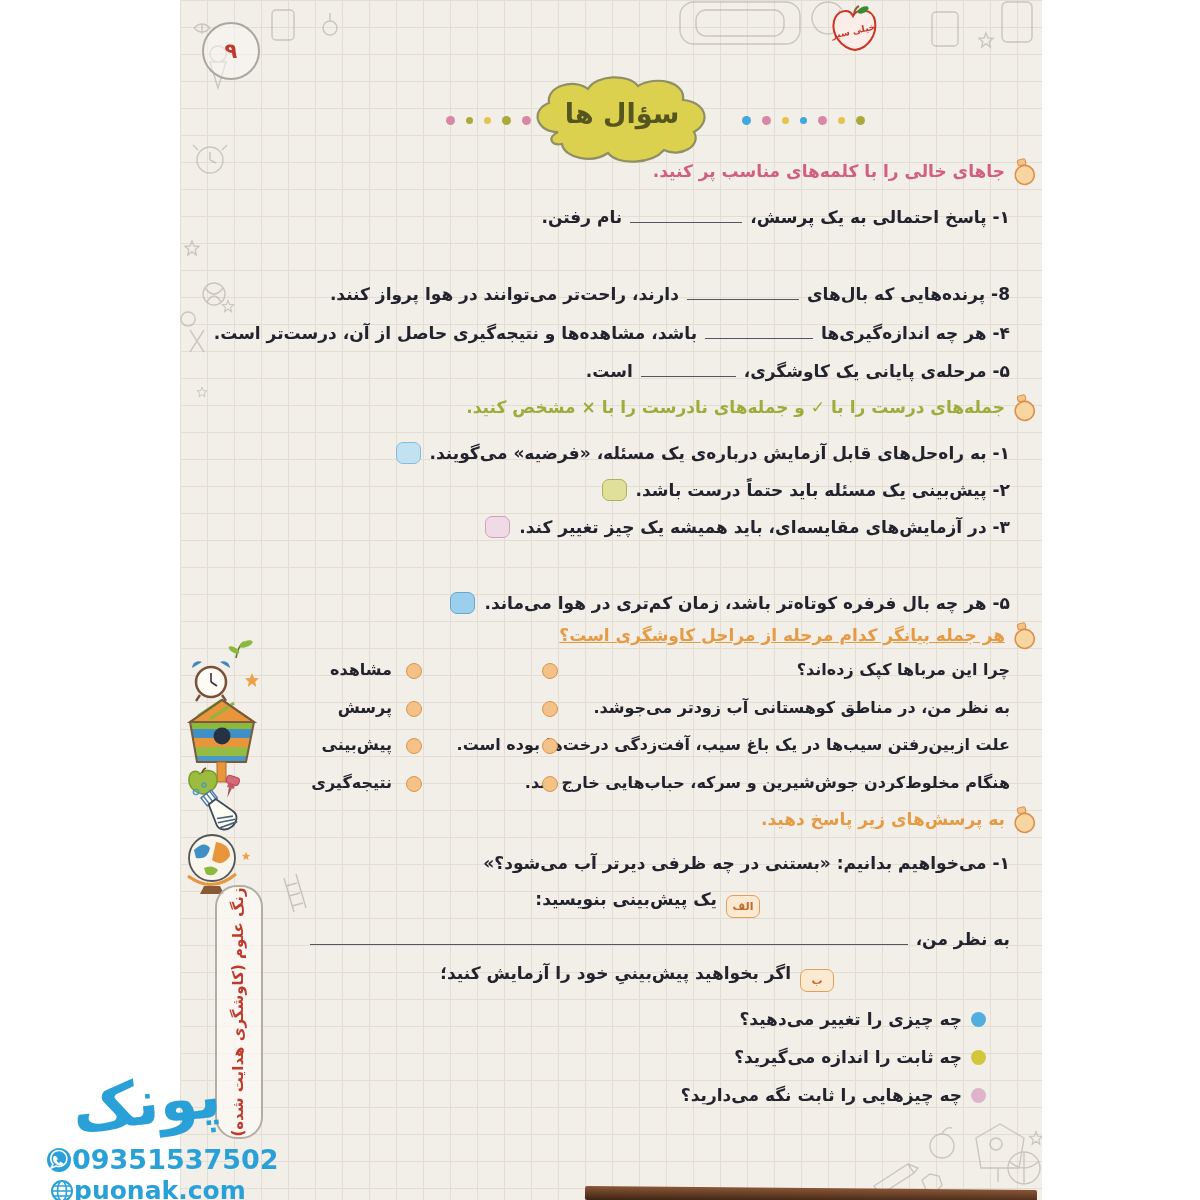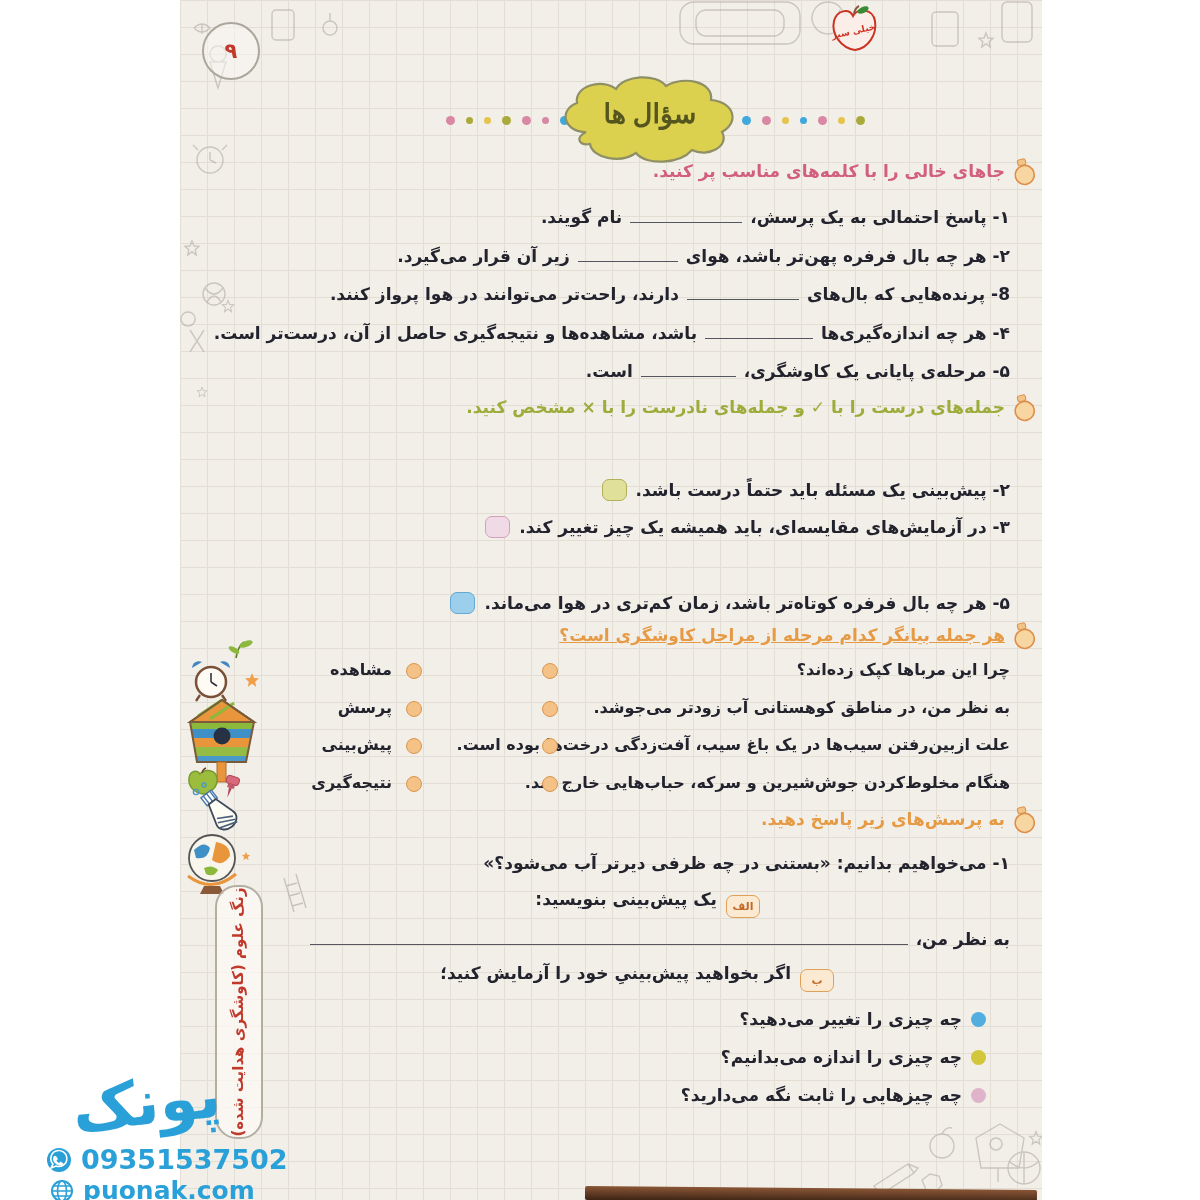--- a/index.html
+++ b/index.html
@@ -30,41 +30,41 @@
   .mdot{position:absolute;top:3px;width:16px;height:16px;border-radius:50%;
         background:#f4c287;border:1.6px solid #da954e;box-sizing:border-box;}
   .m-stage{position:absolute;right:618px;top:0;white-space:nowrap;}
   .bdot{display:inline-block;width:15px;height:15px;border-radius:50%;margin-left:9px;
         vertical-align:-2px;}
   .b1{background:#51aede;} .b2{background:#d2c63a;} .b3{background:#dfb3c9;}
   .plabel{display:inline-block;min-width:24px;height:21px;border:1.6px solid #e0a05a;
           background:#fbe9d2;border-radius:7px;color:#c06a28;font-size:11px;font-weight:bold;
           text-align:center;line-height:21px;margin-left:9px;vertical-align:-5px;padding:0 4px;}
   
-  .cloud-wrap{position:absolute;left:364px;top:74px;width:212px;height:96px;font-family:Liberation Serif, serif;}
+  .cloud-wrap{position:absolute;left:336px;top:74px;width:212px;height:96px;}
   .cloud-text{position:absolute;left:0;top:24px;width:212px;text-align:center;font-size:27px;
               font-weight:bold;color:#55551f;}
   .dotsrow{position:absolute;top:116px;display:flex;gap:11px;align-items:center;}
   .dl{left:266px;} .dr{left:562px;}
   .tdot{display:inline-block;border-radius:50%;}
   
   .pagenum{position:absolute;left:22px;top:22px;width:54px;height:54px;border-radius:50%;
            border:2px solid #aba79d;color:#c0392b;font-size:21px;font-weight:bold;
            display:flex;align-items:center;justify-content:center;background:rgba(250,248,243,.5);}
   
   .side-label{position:absolute;left:-68px;top:988px;width:250px;height:44px;
               transform:rotate(-90deg);border:2px solid #b2aea2;border-radius:22px;
               background:rgba(252,250,245,.75);color:#c0392b;font-size:15px;font-weight:bold;
               text-align:center;line-height:42px;white-space:nowrap;direction:rtl;}
   .edge-strip{position:absolute;left:405px;top:1188px;width:452px;height:14px;
               background:linear-gradient(#8a5636,#3c2314);transform:rotate(.5deg);border-radius:2px;}
   
   .wm-brand{position:absolute;left:72px;top:1066px;font-size:62px;font-weight:bold;
             color:#2aa0d8;transform:rotate(-6deg);letter-spacing:1px;}
-  .wm-row{position:absolute;display:flex;align-items:center;gap:9px;color:#2aa0d8;
+  .wm-row{position:absolute;display:flex;align-items:center;color:#2aa0d8;
           font-weight:bold;direction:ltr;}
   .wm-phone{left:46px;top:1144px;font-size:27px;}
   .wm-site{left:50px;top:1176px;font-size:25px;}
 </style>
 </head>
 <body>
 
 <div class="stage">
 
   <div class="page">
@@ -141,41 +141,41 @@
       <div class="cloud-text">سؤال ها</div>
     </div>
 
     <div class="row heading h1" style="top:158px">
       <svg class="bulb" width="24" height="28" viewBox="0 0 24 28">
         <rect x="8" y="1" width="8" height="6" rx="2" fill="#f3c489" stroke="#dd8f4a"></rect>
         <ellipse cx="12" cy="17" rx="9.5" ry="9.5" fill="#f8d6a2" stroke="#dd8f4a" stroke-width="1.6"></ellipse>
       </svg><span>جاهای خالی را با کلمه‌های مناسب پر کنید.</span>
     </div>
     <div class="row" style="top:204px">
-      <span>۱- پاسخ احتمالی به یک پرسش،</span><span class="blank" style="width:112px"></span><span>نام گویند.</span>
-    </div>
-    <div class="row" style="top:243px">
-      <span>۲- هر چه بال فرفره پهن‌تر باشد، هوای</span><span class="blank" style="width:100px"></span><span>زیر آن قرار می‌گیرد.</span>
+      <span>۱- پاسخ احتمالی به یک پرسش،</span><span class="blank" style="width:112px"></span><span>نام رفتن.</span>
     </div>
     <div class="row" style="top:281px">
       <span>8- پرنده‌هایی که بال‌های</span><span class="blank" style="width:112px"></span><span>دارند، راحت‌تر می‌توانند در هوا پرواز کنند.</span>
     </div>
     <div class="row" style="top:320px">
       <span>۴- هر چه اندازه‌گیری‌ها</span><span class="blank" style="width:108px"></span><span>باشد، مشاهده‌ها و نتیجه‌گیری حاصل از آن، درست‌تر است.</span>
     </div>
     <div class="row" style="top:358px">
       <span>۵- مرحله‌ی پایانی یک کاوشگری،</span><span class="blank" style="width:95px"></span><span>است.</span>
     </div>
 
     <div class="row heading h2" style="top:394px">
       <svg class="bulb" width="24" height="28" viewBox="0 0 24 28">
         <rect x="8" y="1" width="8" height="6" rx="2" fill="#f3c489" stroke="#dd8f4a"></rect>
         <ellipse cx="12" cy="17" rx="9.5" ry="9.5" fill="#f8d6a2" stroke="#dd8f4a" stroke-width="1.6"></ellipse>
       </svg><span>جمله‌های درست را با ✓ و جمله‌های نادرست را با × مشخص کنید.</span>
     </div>
+    <div class="row" style="top:440px">
+      <span>۱- به راه‌حل‌های قابل آزمایش درباره‌ی یک مسئله، «فرضیه» می‌گویند.</span><span class="cb cb1"></span>
+    </div>
     <div class="row" style="top:477px">
       <span>۲- پیش‌بینی یک مسئله باید حتماً درست باشد.</span><span class="cb cb2"></span>
     </div>
     <div class="row" style="top:514px">
       <span>۳- در آزمایش‌های مقایسه‌ای، باید همیشه یک چیز تغییر کند.</span><span class="cb cb3"></span>
     </div>
     <div class="row" style="top:590px">
       <span>۵- هر چه بال فرفره کوتاه‌تر باشد، زمان کم‌تری در هوا می‌ماند.</span><span class="cb cb5"></span>
     </div>
 
@@ -225,21 +225,21 @@
     <div class="row" style="top:926px">
       <span>به نظر من،</span><span class="blank" style="width:598px"></span>
     </div>
     <div class="row" style="top:960px;right:208px">
       <span class="plabel">ب</span><span>اگر بخواهید پیش‌بینیِ خود را آزمایش کنید؛</span>
     </div>
     <div class="row" style="top:1006px;right:56px">
       <span class="bdot b1"></span><span>چه چیزی را تغییر می‌دهید؟</span>
     </div>
     <div class="row" style="top:1044px;right:56px">
-      <span class="bdot b2"></span><span>چه چیزی را اندازه می‌بدانیم؟</span>
+      <span class="bdot b2"></span><span>چه ثابت را اندازه می‌گیرید؟</span>
     </div>
     <div class="row" style="top:1082px;right:56px">
       <span class="bdot b3"></span><span>چه چیزهایی را ثابت نگه می‌دارید؟</span>
     </div>
 
     <svg width="130" height="280" viewBox="0 0 130 280" style="position:absolute;left:0;top:640px;">
 
       <g>
         <path d="M56,18 q2,-12 8,-16" stroke="#5a7a20" stroke-width="1.6" fill="none"></path>
         <ellipse cx="66" cy="4" rx="7" ry="3" fill="#8cb83c" transform="rotate(-20 66 4)"></ellipse>

